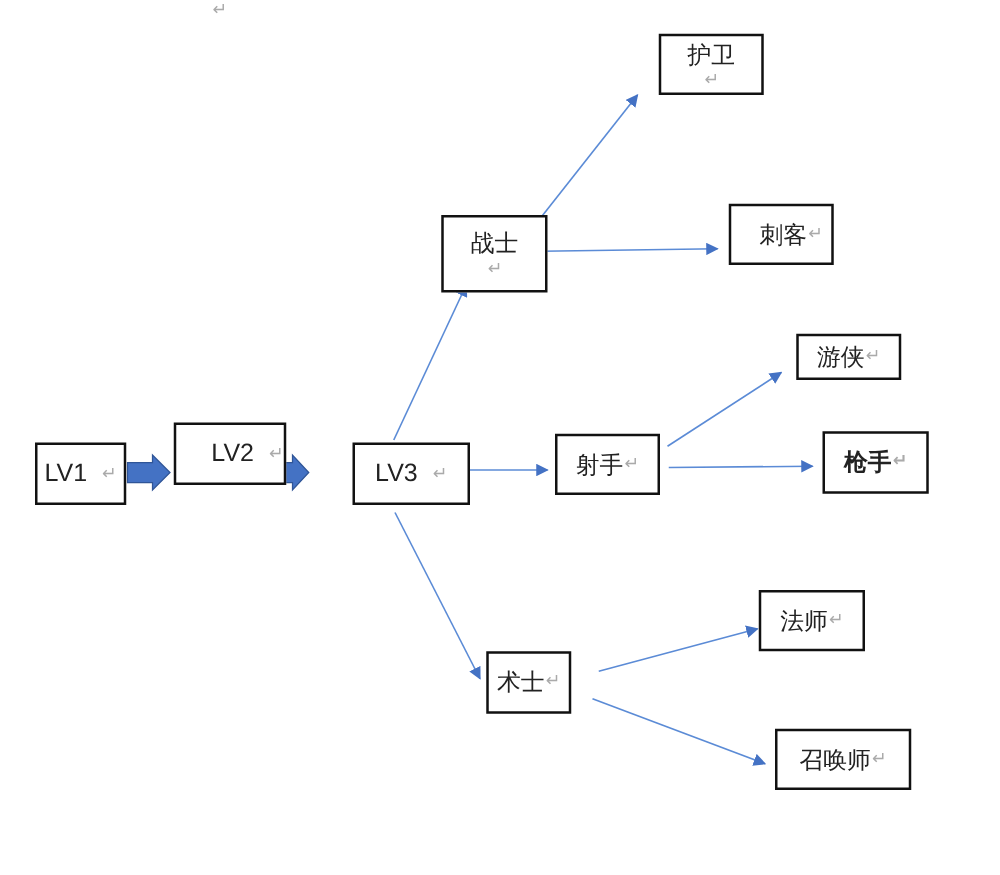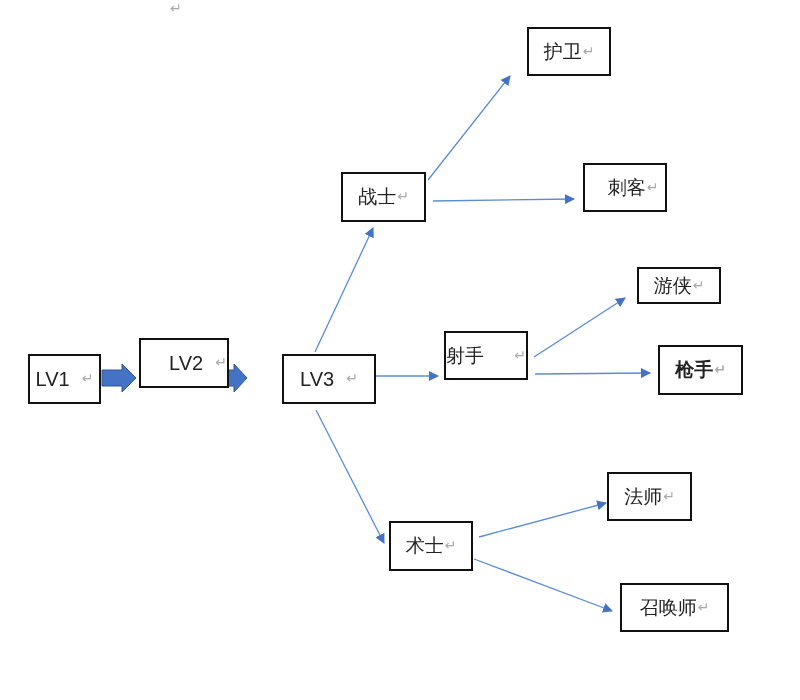--- a/index.html
+++ b/index.html
@@ -45,47 +45,47 @@
 </div>
 <div class="node lv" style="left:139px; top:338px; width:90px; height:50px;padding-left:28px;">
   <span>LV2</span>
     <span class="mark">↵</span>
 </div>
 <div class="node lv" style="left:246px; top:354px; width:94px; height:50px;margin-left:36px;">
   <span>LV3</span>
     <span class="mark">↵</span>
 </div>
 
-<div class="node" style="left:341px; top:172px; width:85px; height:50px;">
+<div class="node" style="left:353px; top:172px; width:85px; height:62px;flex-direction:column;">
   <span>战士</span>
     <span class="mark">↵</span>
 </div>
-<div class="node" style="left:527px; top:27px; width:84px; height:49px;">
+<div class="node" style="left:527px; top:27px; width:84px; height:49px;flex-direction:column;">
   <span>护卫</span>
     <span class="mark">↵</span>
 </div>
 <div class="node" style="left:583px; top:163px; width:84px; height:49px;padding-left:16px;">
   <span>刺客</span>
     <span class="mark">↵</span>
 </div>
 
-<div class="node" style="left:444px; top:331px; width:84px; height:49px;justify-content:space-between;">
+<div class="node" style="left:444px; top:347px; width:84px; height:49px;">
   <span>射手</span>
     <span class="mark">↵</span>
 </div>
 <div class="node" style="left:637px; top:267px; width:84px; height:37px;">
   <span>游侠</span>
     <span class="mark">↵</span>
 </div>
 <div class="node" style="left:658px; top:345px; width:85px; height:50px;font-weight:bold;">
   <span>枪手</span>
     <span class="mark">↵</span>
 </div>
 
-<div class="node" style="left:389px; top:521px; width:84px; height:50px;">
+<div class="node" style="left:389px; top:521px; width:68px; height:50px;">
   <span>术士</span>
     <span class="mark">↵</span>
 </div>
 <div class="node" style="left:607px; top:472px; width:85px; height:49px;">
   <span>法师</span>
     <span class="mark">↵</span>
 </div>
 <div class="node" style="left:620px; top:583px; width:109px; height:49px;">
   <span>召唤师</span>
     <span class="mark">↵</span>

